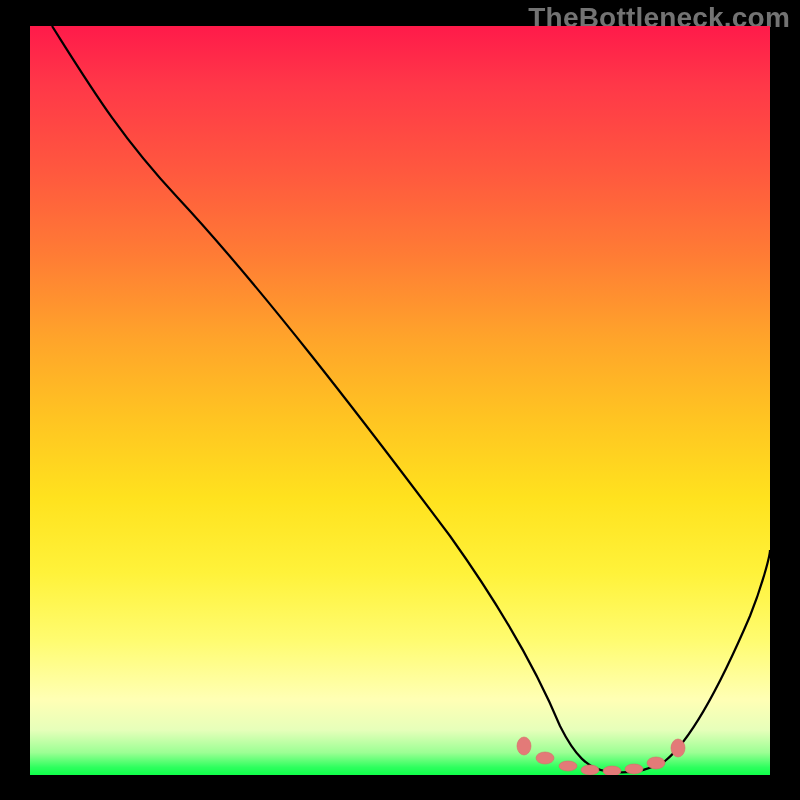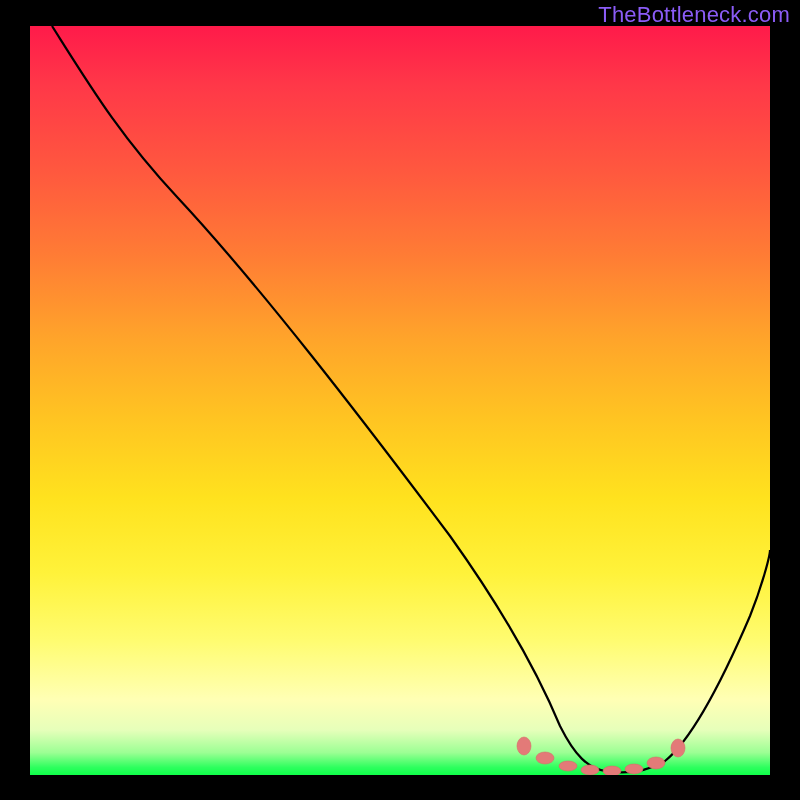--- a/index.html
+++ b/index.html
@@ -15,24 +15,24 @@
     left: 0;
     top: 0;
     width: 800px;
     height: 800px;
     background: #000;
   }
   .watermark {
     position: absolute;
     top: 2px;
     right: 10px;
-    color: #8b5cf6;
+    color: #737373;
     font-family: Arial, Helvetica, sans-serif;
-    font-size: 22px;
-    font-weight: 400;
+    font-size: 28px;
+    font-weight: 700;
     letter-spacing: 0.2px;
   }
   .plot-area {
     position: absolute;
     left: 30px;
     top: 26px;
     width: 740px;
     height: 749px;
     overflow: hidden;
   }

